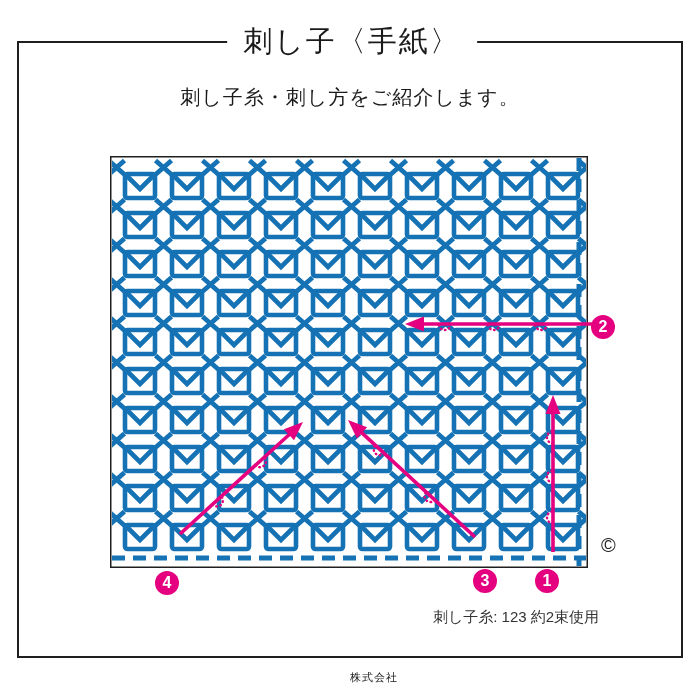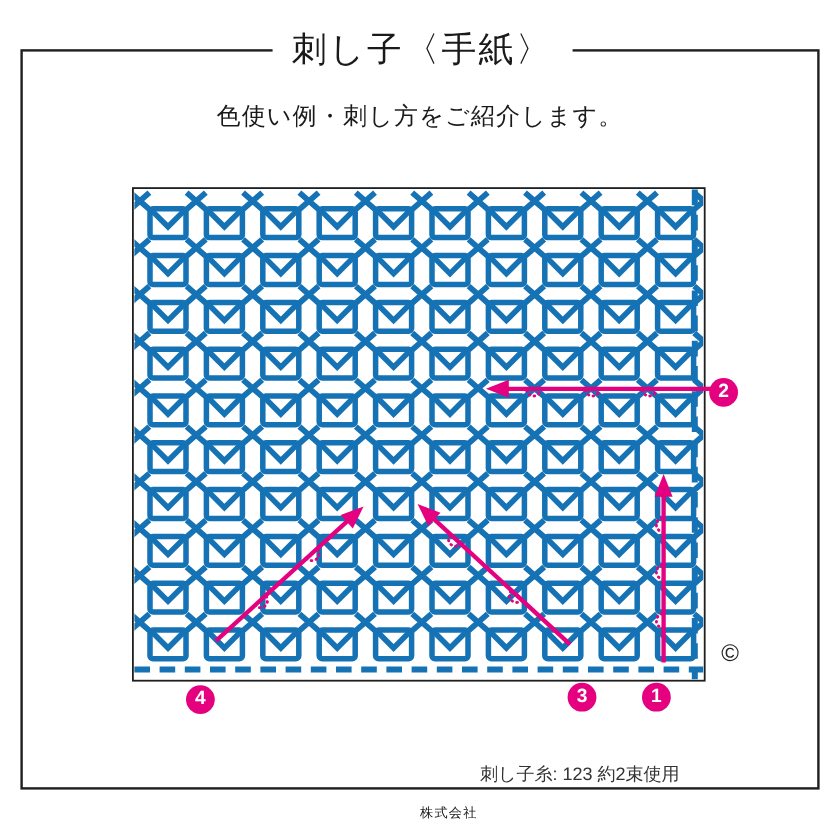--- a/index.html
+++ b/index.html
@@ -20,42 +20,42 @@
     font-size:20px;line-height:31px;letter-spacing:1px;
   }
   .diagram-svg{position:absolute;left:110px;top:156px;overflow:visible;}
   .step-marker{
     position:absolute;width:24px;height:24px;border-radius:50%;
     color:#ffffff;font-size:16px;font-weight:bold;
     display:flex;align-items:center;justify-content:center;line-height:1;
   }
   .copyright{position:absolute;left:601px;top:534px;font-size:20px;color:#222;}
   .thread-note{
-    position:absolute;left:400px;top:634px;width:232px;
+    position:absolute;left:400px;top:605px;width:232px;text-align:center;
     font-size:15px;line-height:23px;color:#333;
   }
   .footer-logo{
     position:absolute;left:24px;top:662px;width:700px;
     display:flex;justify-content:center;align-items:flex-start;gap:5px;
   }
   .company-prefix{font-size:11px;margin-top:8px;letter-spacing:1px;}
   .company-name{font-size:27px;letter-spacing:2px;font-weight:500;}
   .page-number{position:absolute;right:17px;top:665px;font-size:18px;color:#1d4ed8;margin-top:47px;}
 </style>
 </head>
 <body>
 
 <div class="page">
 
   <div class="outer-frame"></div>
 
   <div class="page-title">刺し子〈手紙〉</div>
 
   <div class="intro">
-    <div>色使い例・刺し方をご紹介します。</div>
+    <div>刺し子糸・刺し方をご紹介します。</div>
   </div>
 
   <svg class="diagram-svg" width="478" height="412" viewBox="0 0 478 412">
       <rect x="0.75" y="0.75" width="476.5" height="410.5" fill="#ffffff" stroke="#1f1f1f" stroke-width="1.5"></rect>
       <defs>
         <clipPath id="panel-clip">
           <rect x="2" y="2" width="474" height="408"></rect>
         </clipPath>
       </defs>
       <g clip-path="url(#panel-clip)">

